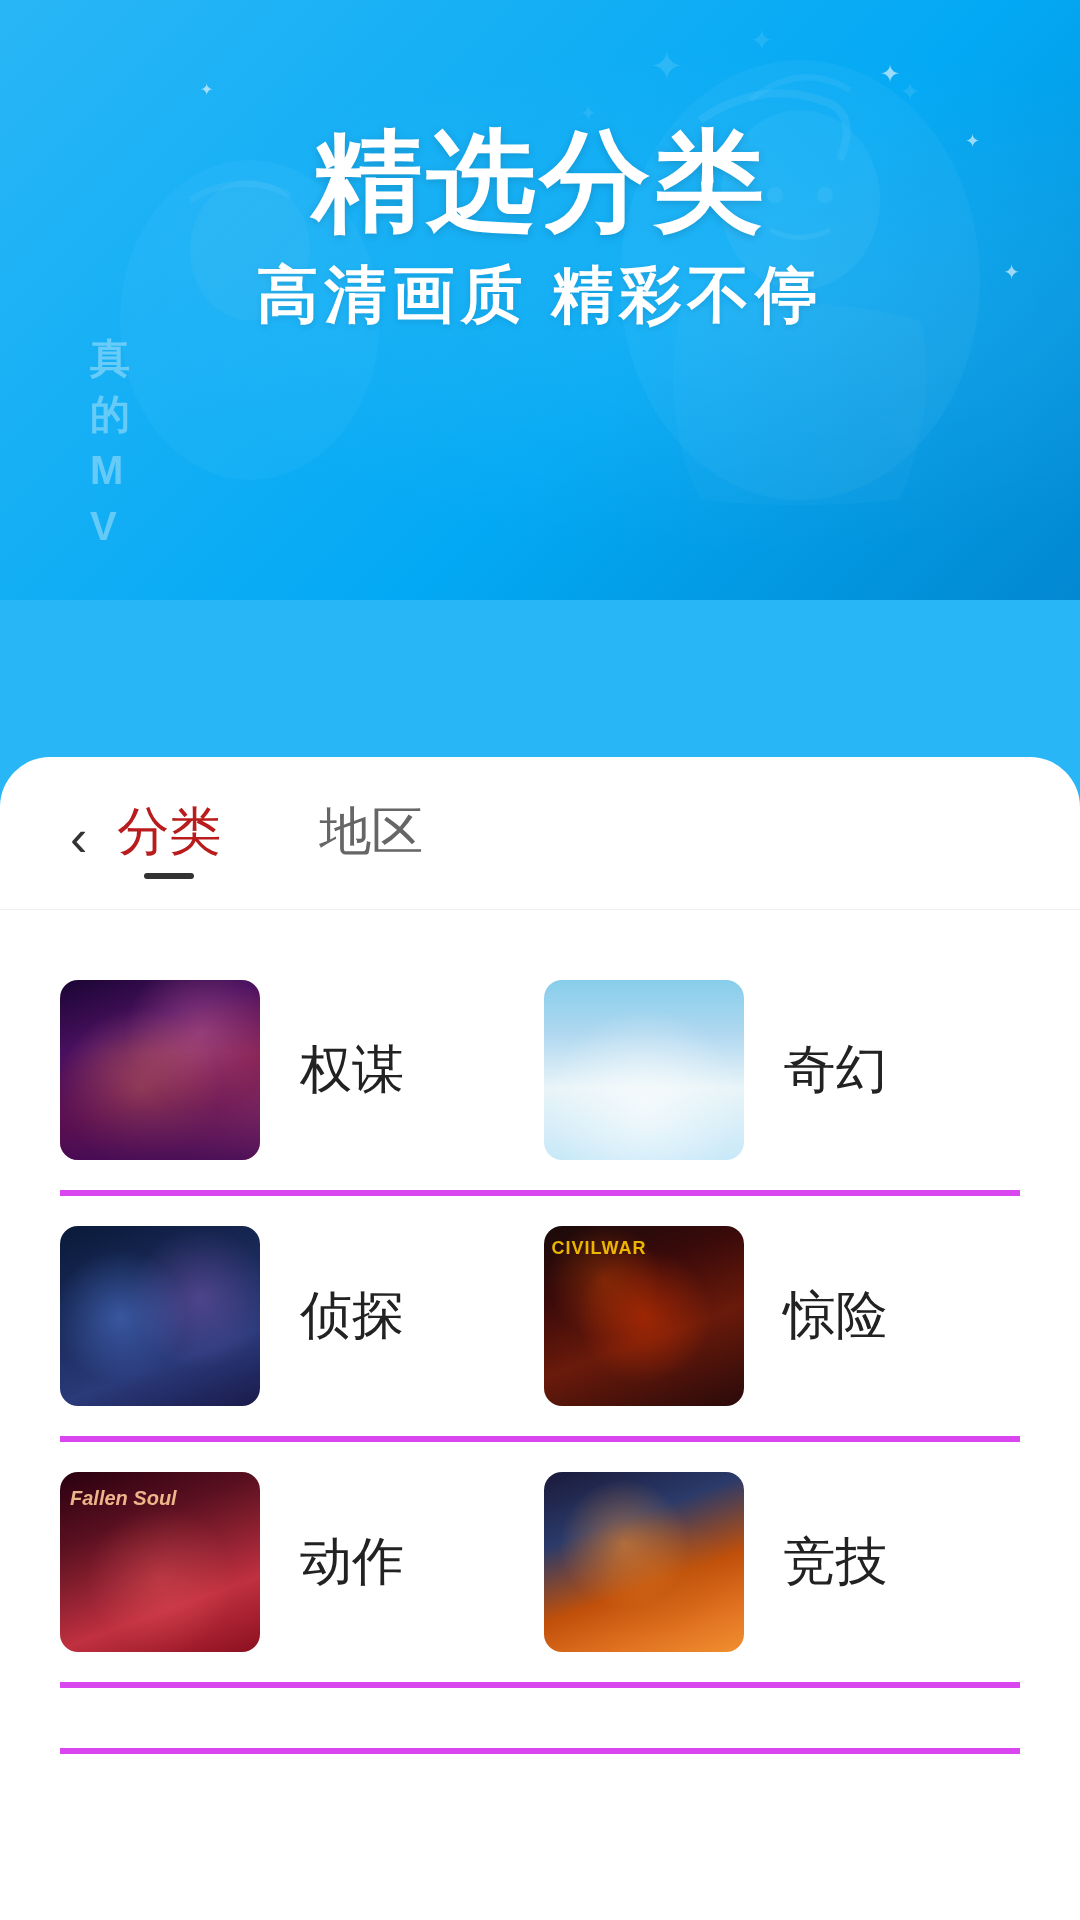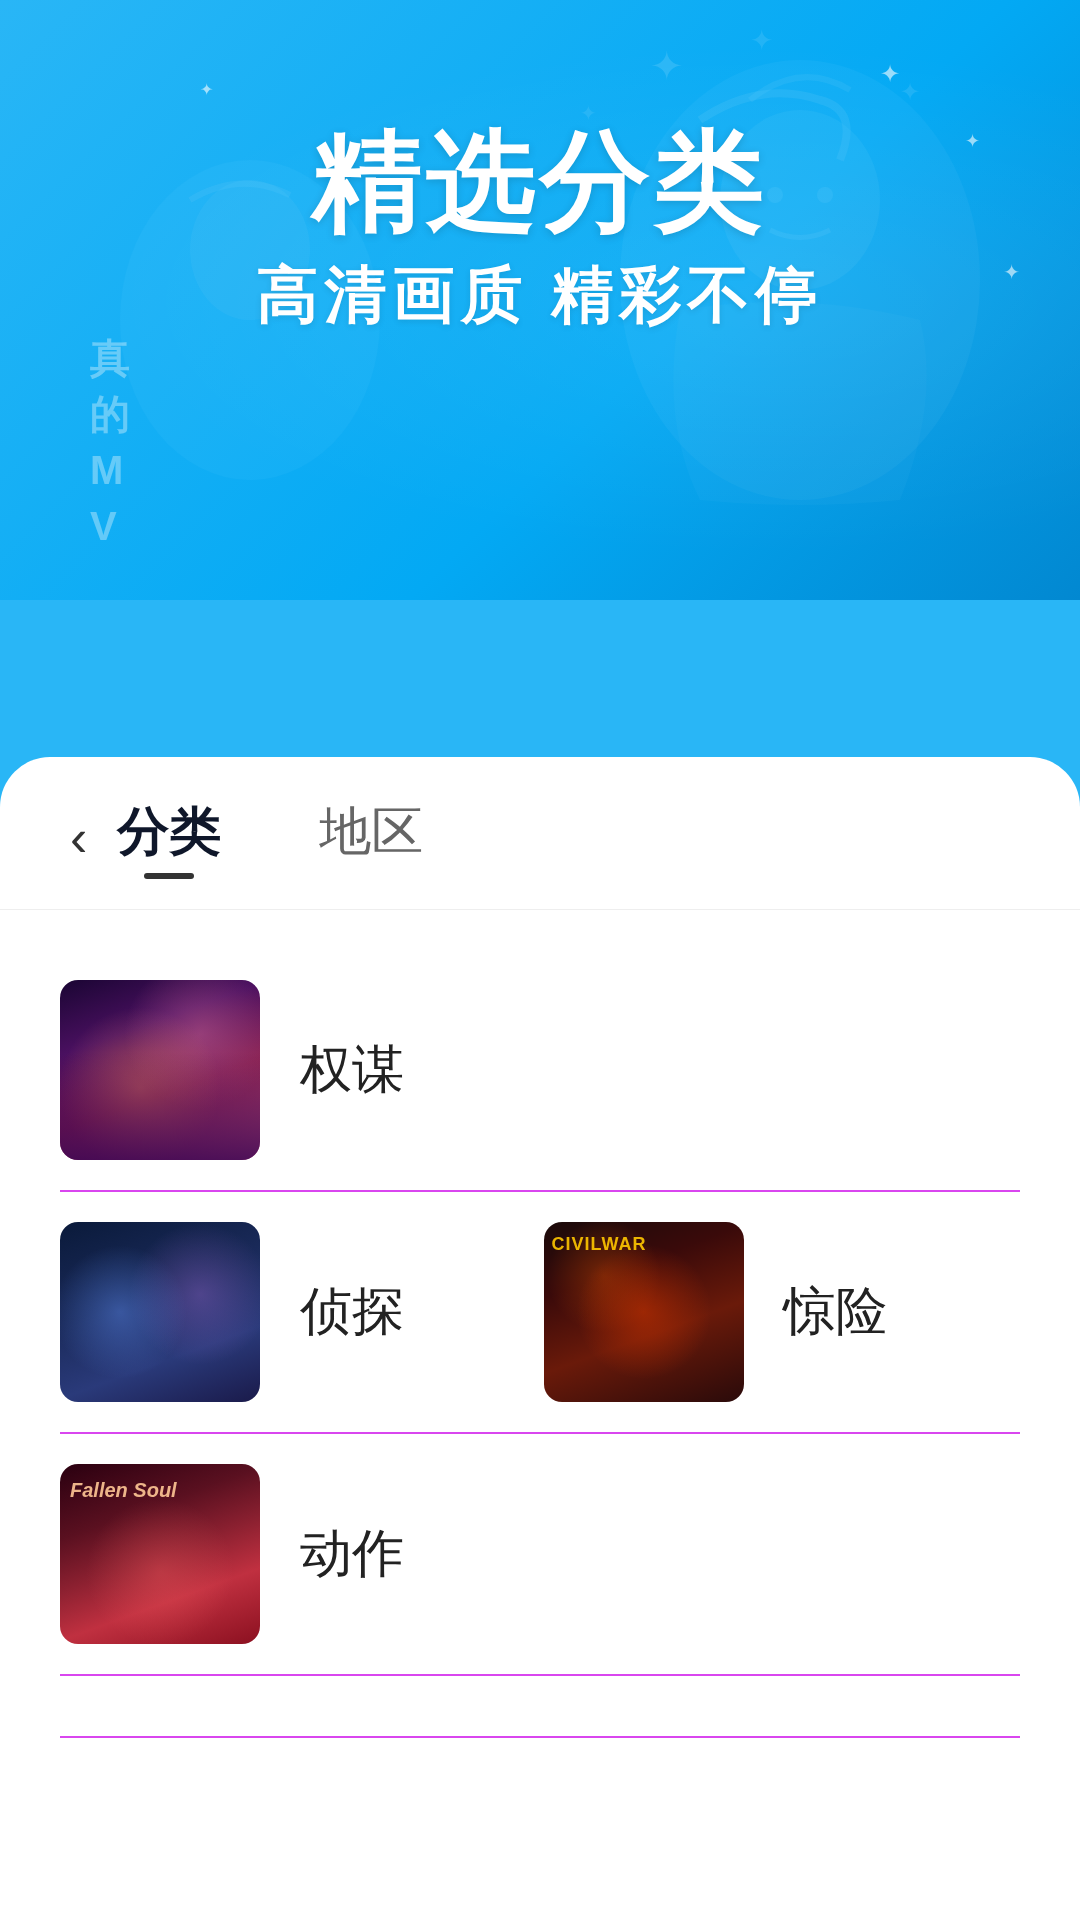--- a/index.html
+++ b/index.html
@@ -133,22 +133,22 @@
 
     .tab-item {
       font-size: 52px;
       color: #333;
       cursor: pointer;
       position: relative;
       padding-bottom: 12px;
     }
 
     .tab-item.active {
-      font-weight: 700;
-      color: #0f172a;
+      font-weight: 400;
+      color: #b91c1c;
     }
 
     .tab-item.active::after {
       content: '';
       position: absolute;
       bottom: 0;
       left: 50%;
       transform: translateX(-50%);
       width: 50px;
       height: 6px;
@@ -171,21 +171,21 @@
 
     
     .category-grid {
       padding: 20px 60px;
     }
 
     .category-row {
       display: flex;
       align-items: center;
       padding: 30px 0;
-      border-bottom: 2px solid #d946ef;
+      border-bottom: 6px solid #d946ef;
       gap: 7px;
     }
 
     .category-item {
       display: flex;
       align-items: center;
       flex: 1;
       cursor: pointer;
     }
 
@@ -396,37 +396,45 @@
 
   <div class="divider"></div>
 
   <div class="category-grid">
 
     <div class="category-row">
       <div class="category-item">
         <div class="category-thumb thumb-quanmou"></div>
         <span class="category-label">权谋</span>
       </div>
+      <div class="category-item">
+        <div class="category-thumb thumb-qihuan"></div>
+        <span class="category-label">奇幻</span>
+      </div>
     </div>
 
     <div class="category-row">
       <div class="category-item">
         <div class="category-thumb thumb-zhentan"></div>
         <span class="category-label">侦探</span>
       </div>
       <div class="category-item">
         <div class="category-thumb thumb-jingxian"></div>
         <span class="category-label">惊险</span>
       </div>
     </div>
 
     <div class="category-row">
       <div class="category-item">
         <div class="category-thumb thumb-dongzuo"></div>
         <span class="category-label">动作</span>
       </div>
+      <div class="category-item">
+        <div class="category-thumb thumb-jingji"></div>
+        <span class="category-label">竞技</span>
+      </div>
     </div>
 
     <div class="category-row">
     </div>
 
   </div>
 </div>
 
 </body></html>

